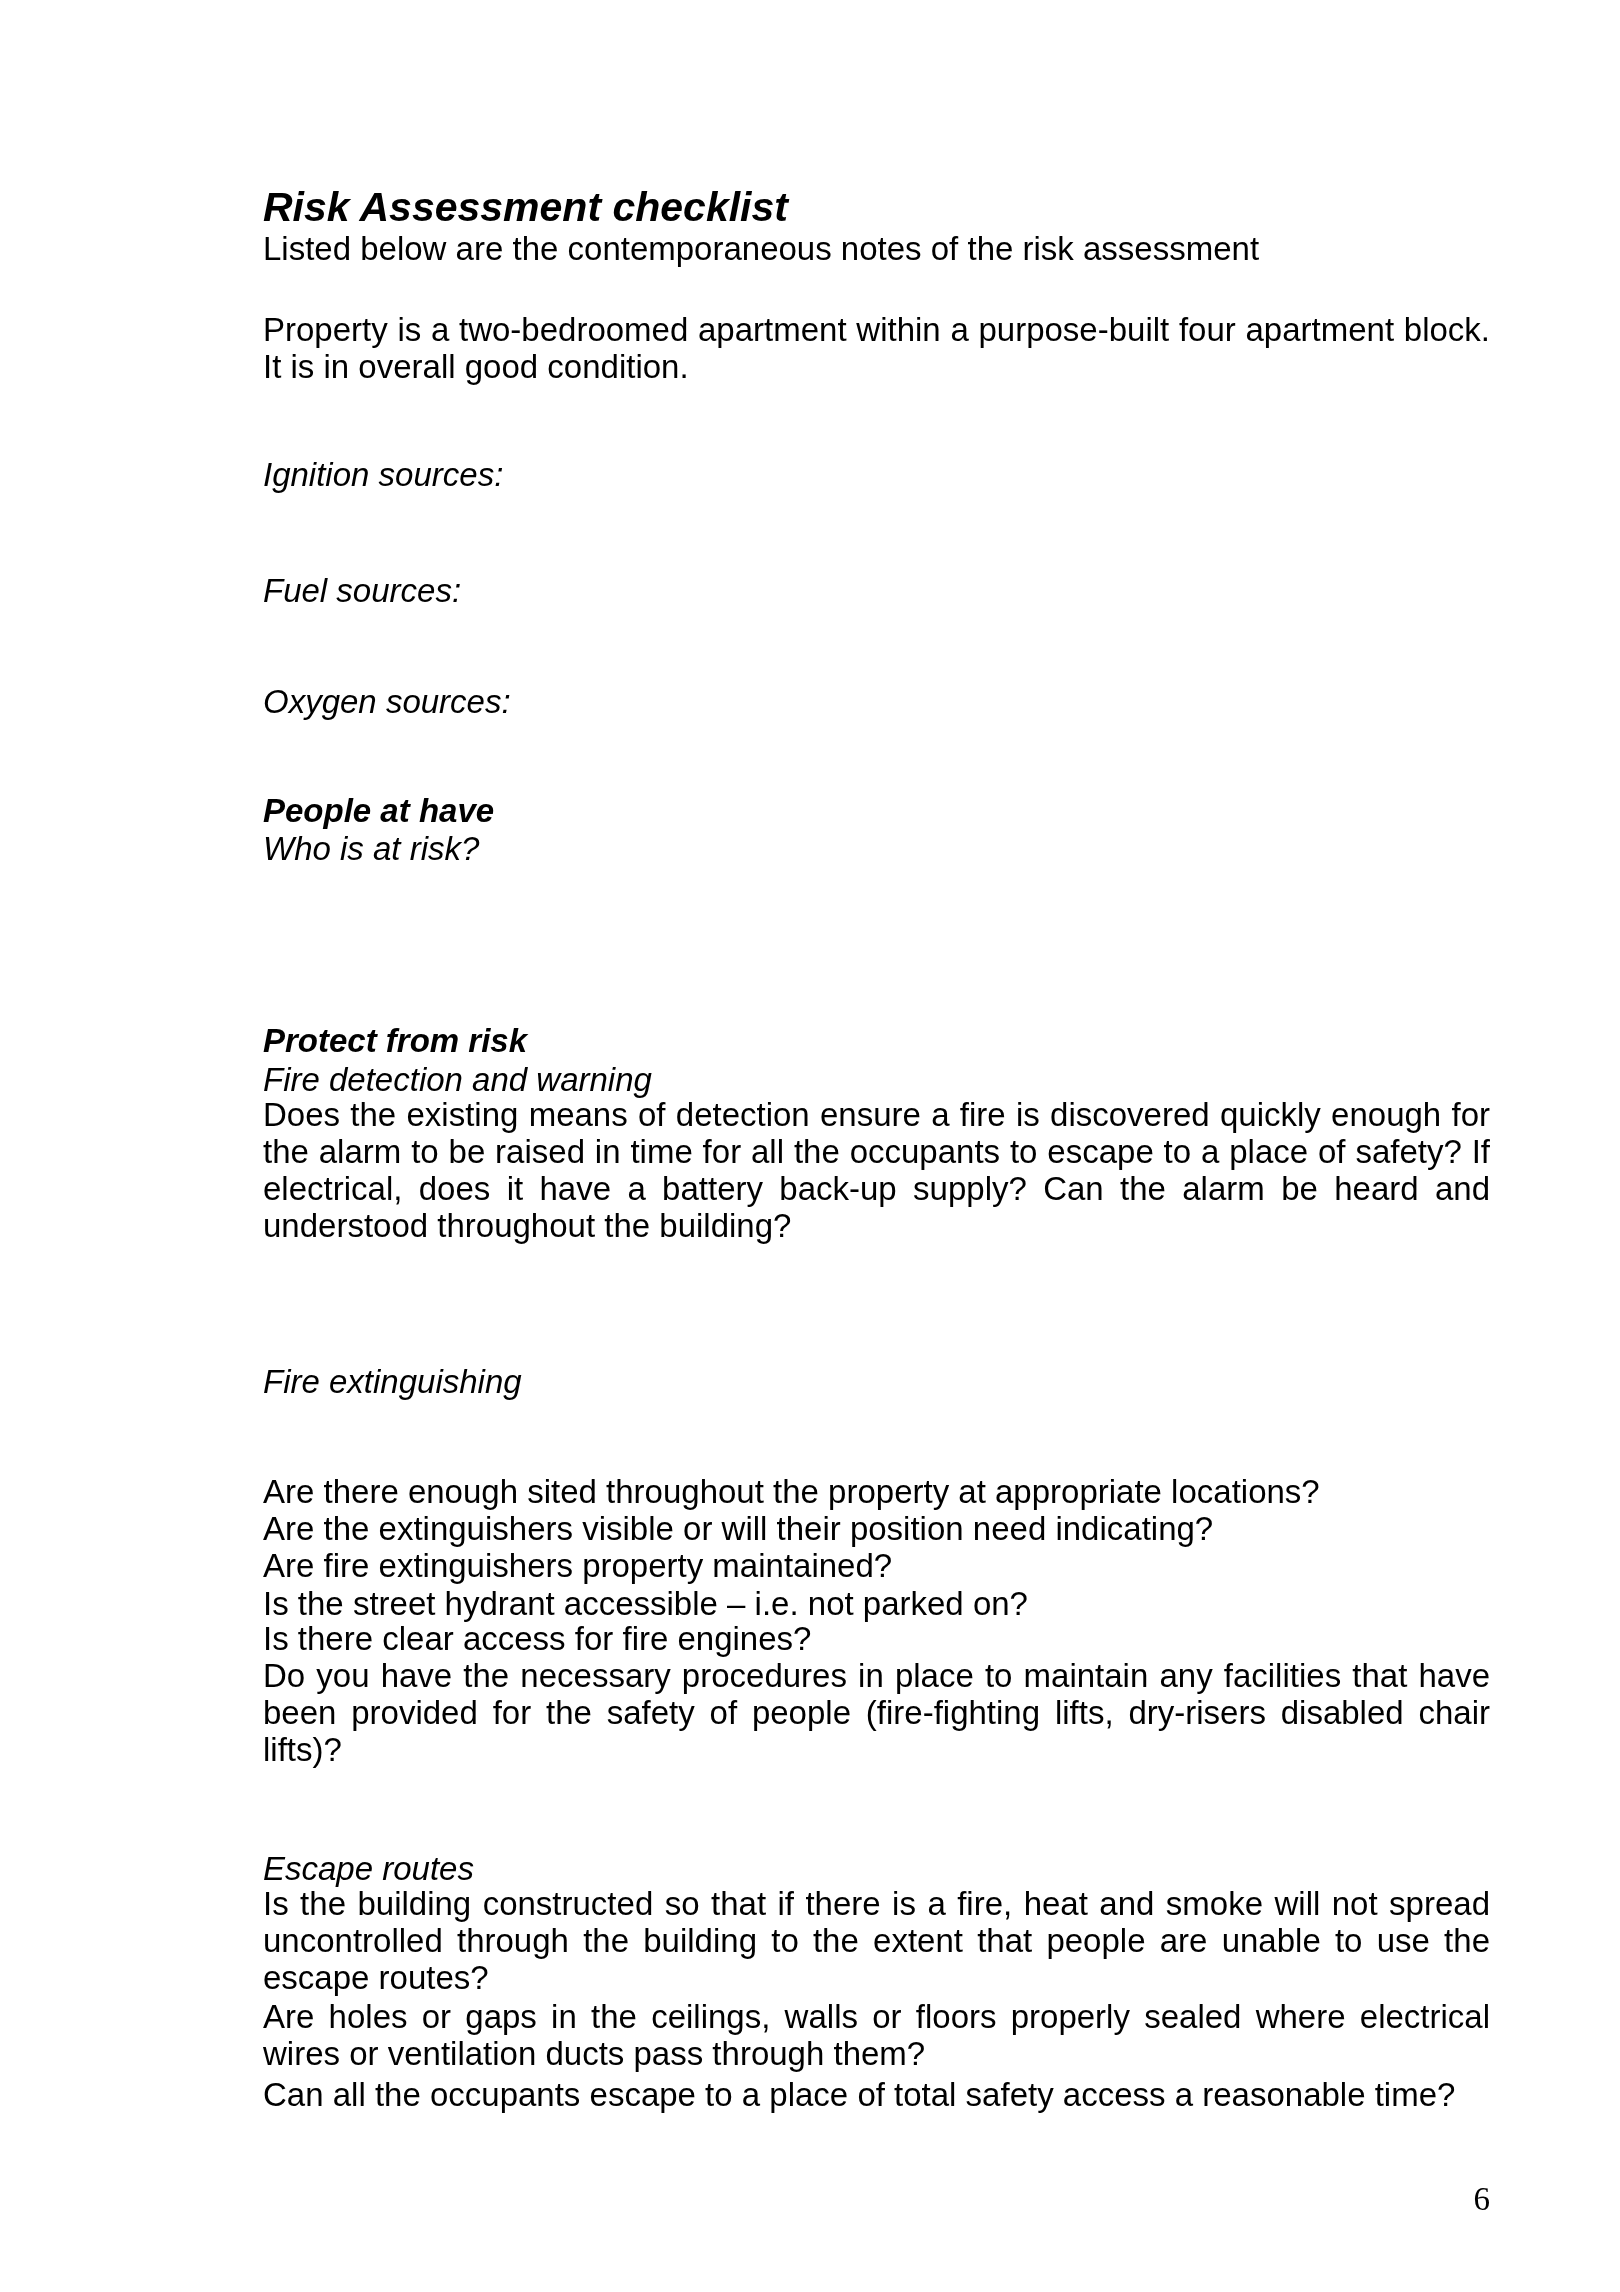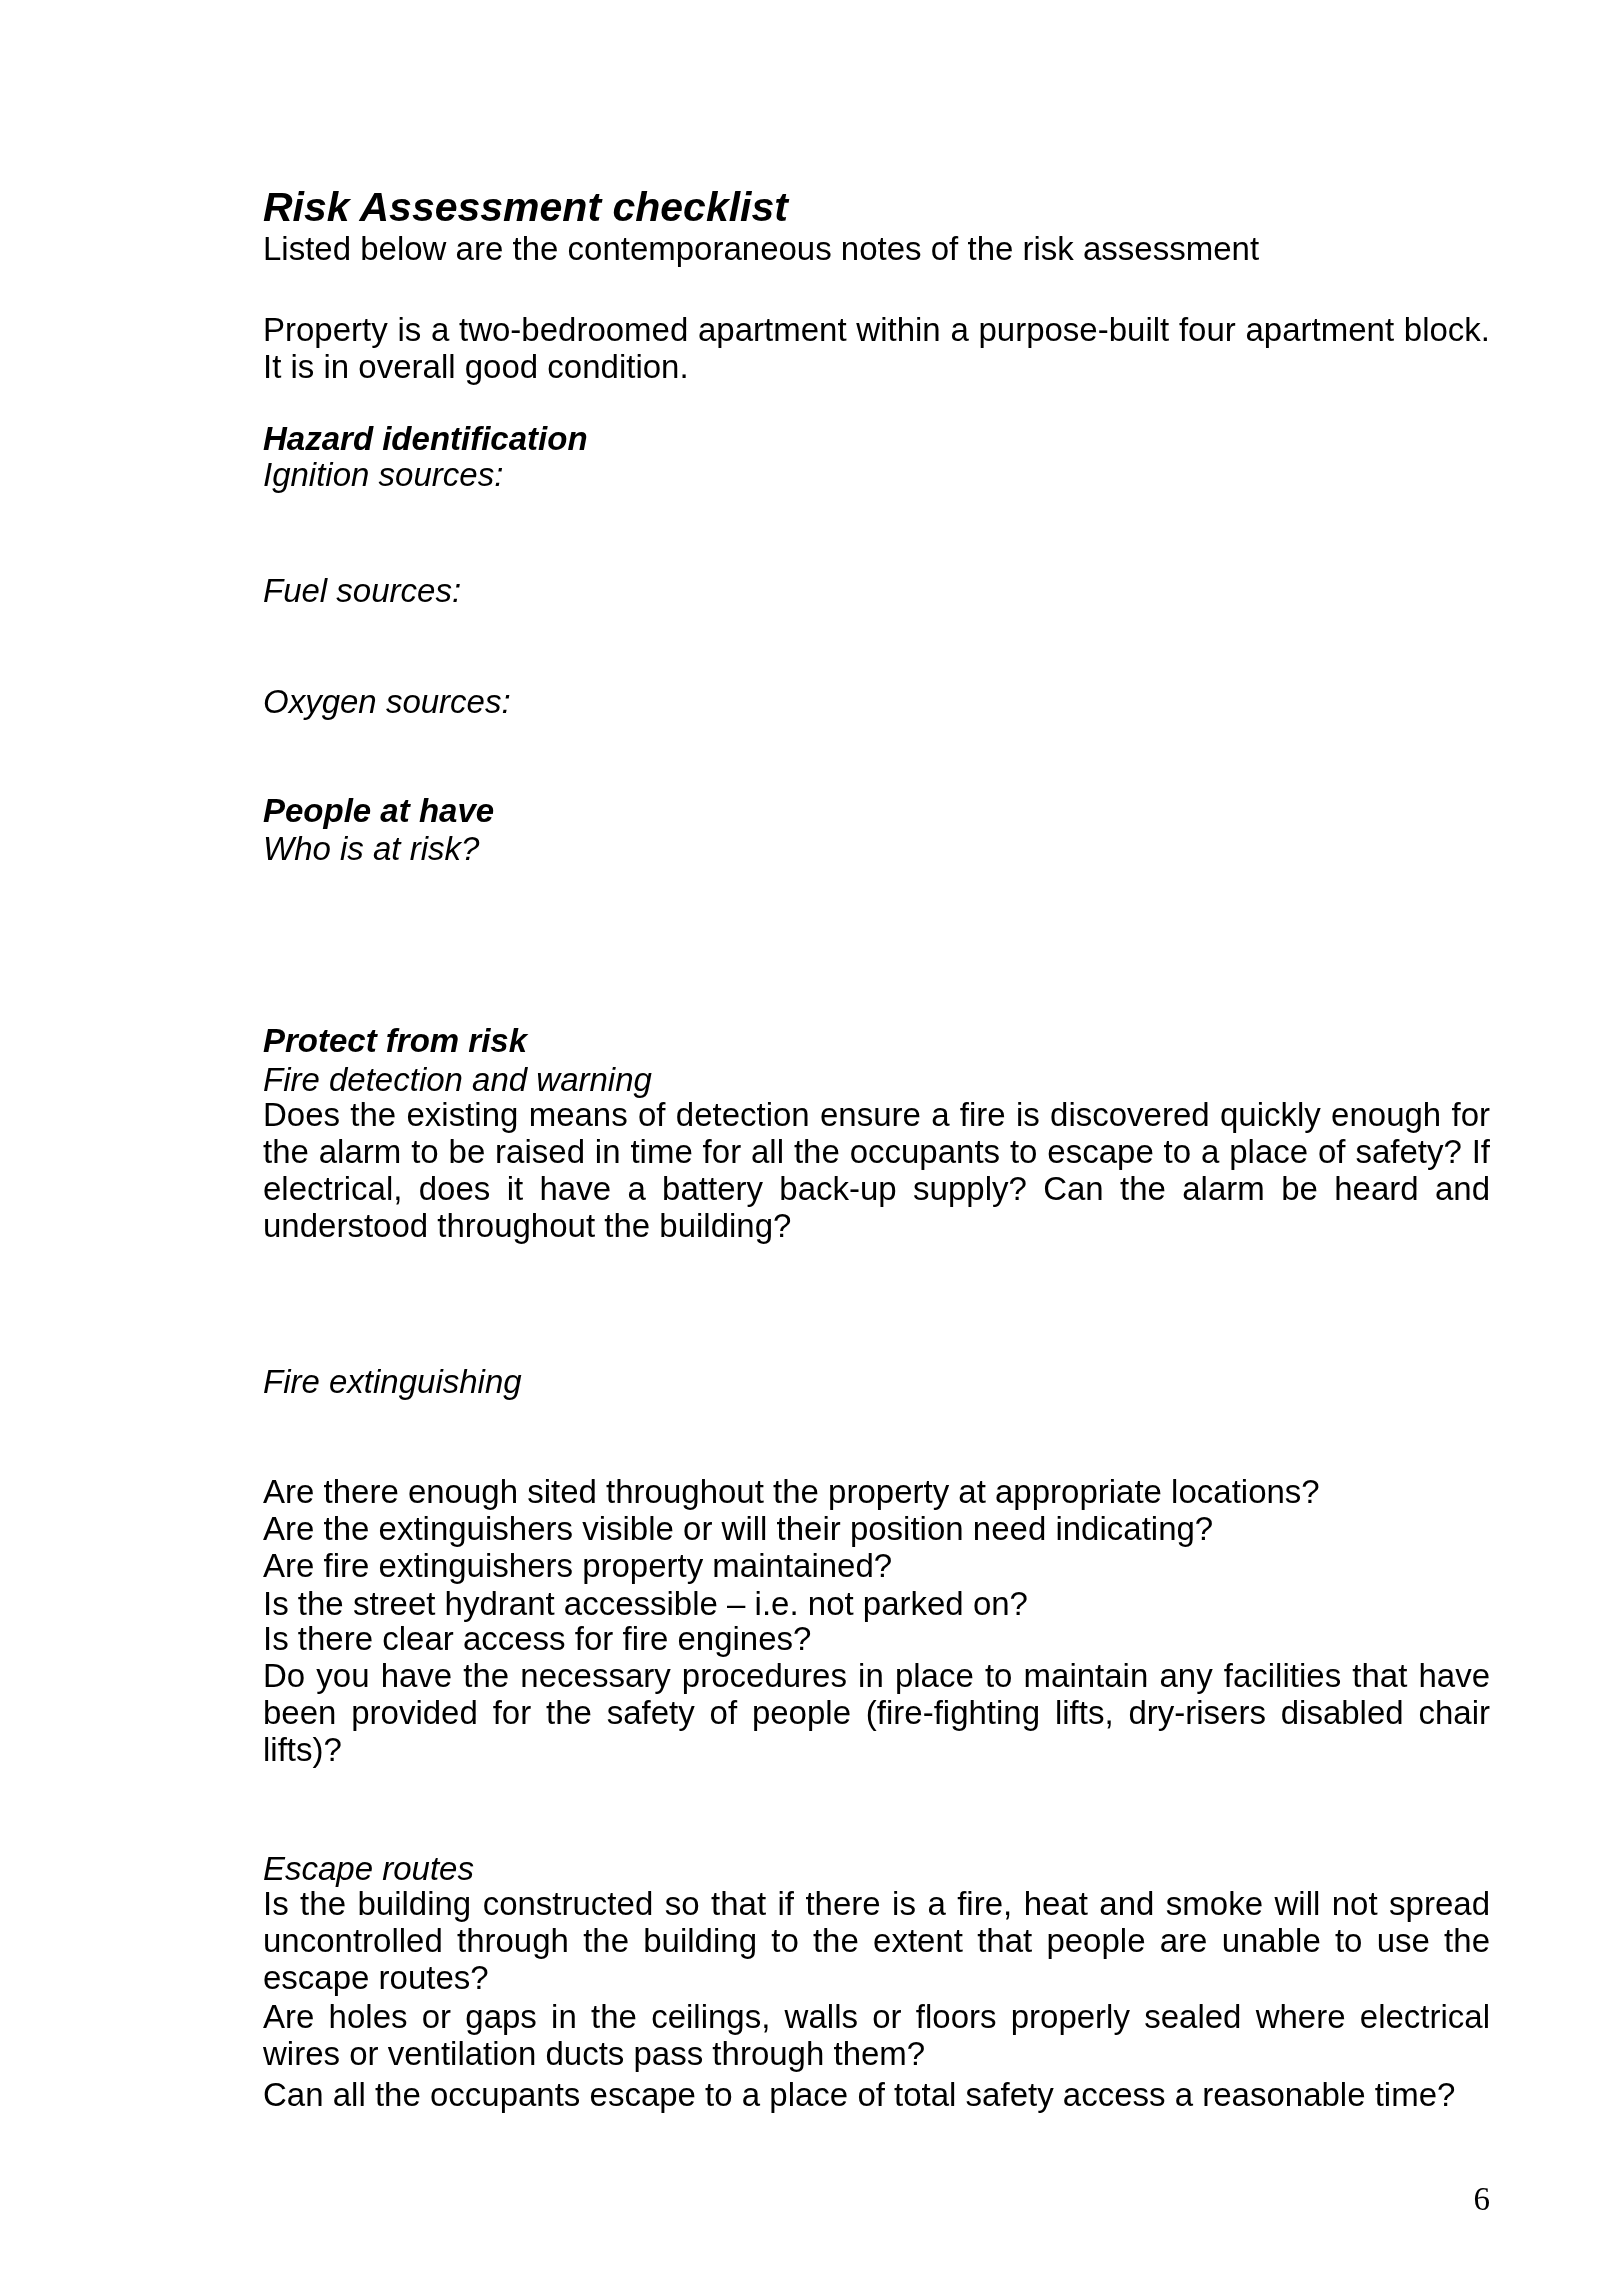--- a/index.html
+++ b/index.html
@@ -50,21 +50,20 @@
 <body>
 
 <div class="page">
 
   <p class="blk title" style="top:168px">Risk Assessment checklist</p>
 
   <p class="blk" style="top:214px">Listed below are the contemporaneous notes of the risk assessment</p>
 
   <p class="blk just" style="top:295px">Property is a two-bedroomed apartment within a purpose-built four apartment block. It is in overall good condition.</p>
 
-  <p class="blk h" style="top:404px">Hazard identification</p>
 
   <p class="blk sub" style="top:440px">Ignition sources:</p>
 
   <p class="blk sub" style="top:556px">Fuel sources:</p>
 
   <p class="blk sub" style="top:667px">Oxygen sources:</p>
 
   <p class="blk h" style="top:776px">People at have</p>
 
   <p class="blk sub" style="top:814px">Who is at risk?</p>

